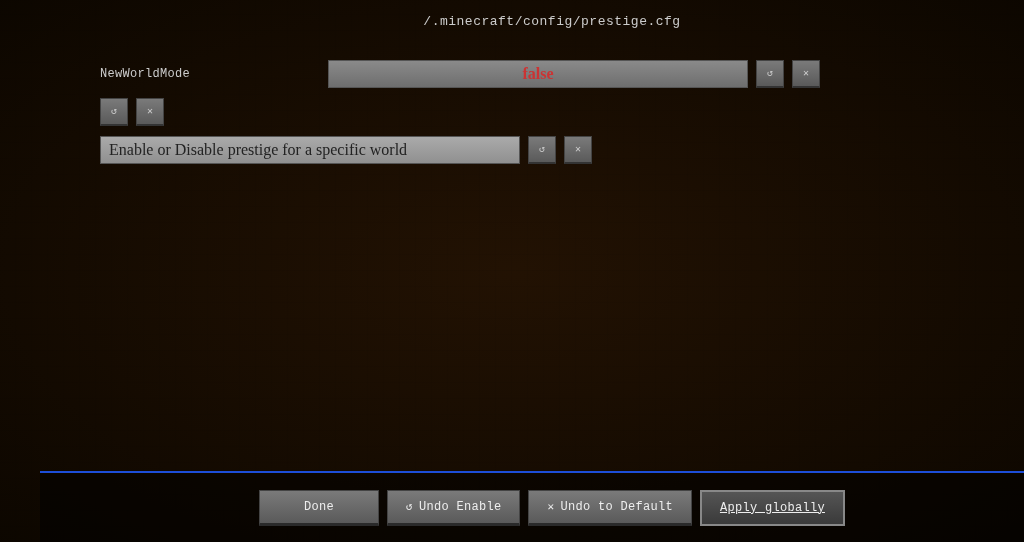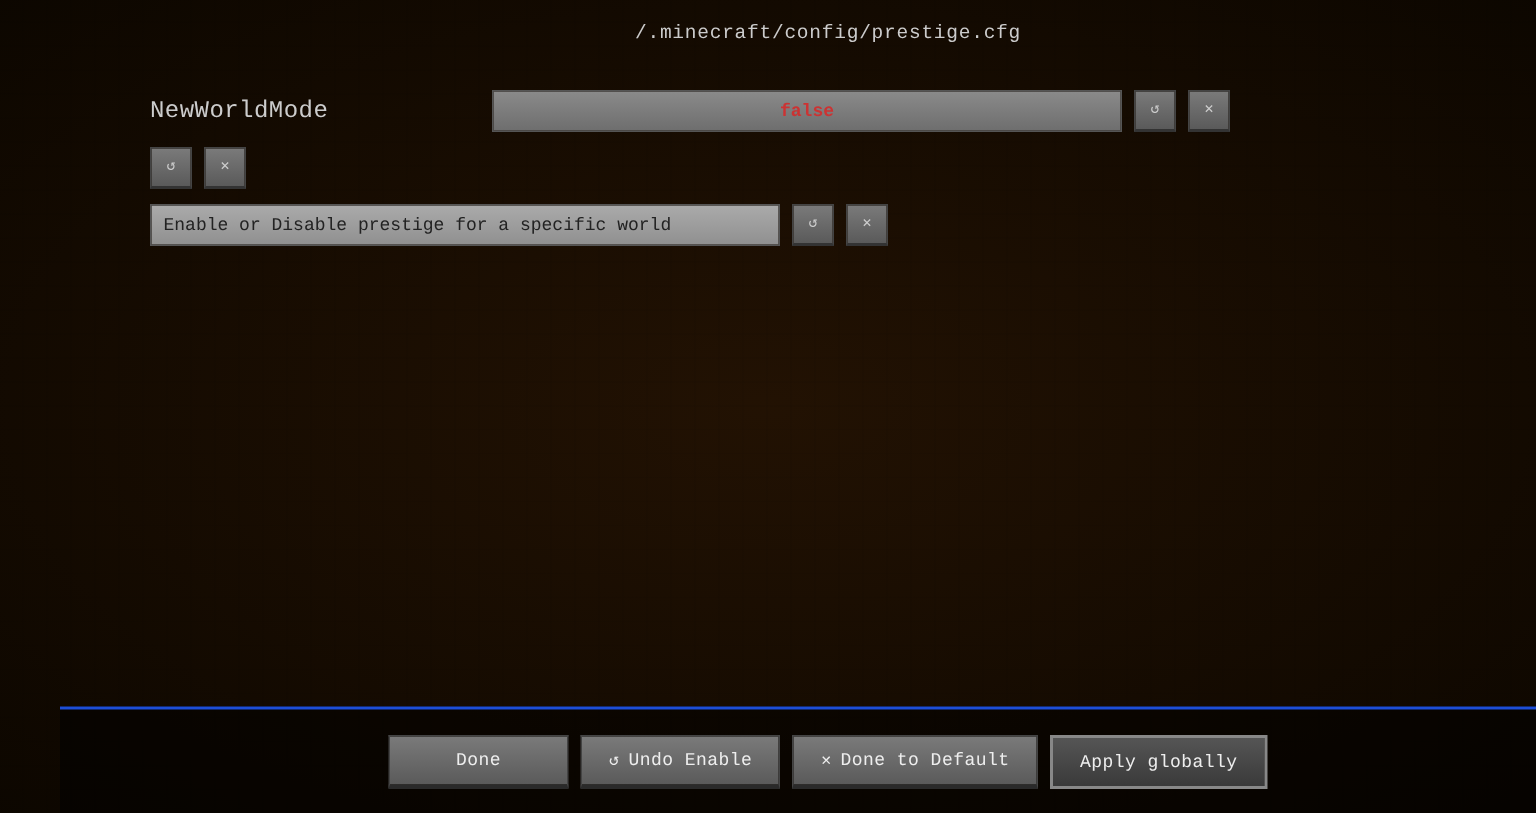--- a/index.html
+++ b/index.html
@@ -79,37 +79,37 @@
     
     .config-row {
       display: flex;
       align-items: center;
       height: 30px;
       gap: 8px;
     }
 
     .config-label {
       width: 220px;
-      font-size: 16px;
+      font-size: 12px;
       color: #cccccc;
       letter-spacing: 0.3px;
       flex-shrink: 0;
     }
 
     .config-value {
       flex: 1;
       max-width: 420px;
       height: 28px;
       background: linear-gradient(to bottom, #8a8a8a, #6e6e6e);
       border: 1px solid #555;
       display: flex;
       align-items: center;
       justify-content: center;
-      font-family: Liberation Mono, monospace;
-      font-size: 12px;
+      font-family: Liberation Serif, serif;
+      font-size: 16px;
       font-weight: bold;
       cursor: pointer;
       position: relative;
     }
 
     .config-value.false-val {
       color: #cc3333;
     }
 
     .config-value.true-val {
@@ -172,20 +172,21 @@
 
     .btn-done {
       min-width: 120px;
       justify-content: center;
     }
 
     .btn-apply {
       background: linear-gradient(to bottom, #555555, #3a3a3a);
       border: 2px solid #888;
       color: #eeeeee;
+      text-decoration: underline;
     }
 
     .icon-undo {
       font-size: 11px;
     }
 
     .icon-reset {
       font-size: 11px;
     }
   </style>
@@ -226,21 +227,21 @@
       <span>Done</span>
     </button>
 
     <button class="btn-bottom">
       <span class="icon-undo">↺</span>
       <span>Undo Enable</span>
     </button>
 
     <button class="btn-bottom">
       <span class="icon-reset">✕</span>
-      <span>Done to Default</span>
+      <span>Undo to Default</span>
     </button>
 
     <button class="btn-bottom btn-apply">
       <span>Apply globally</span>
     </button>
 
   </div>
 
 </div>
 

